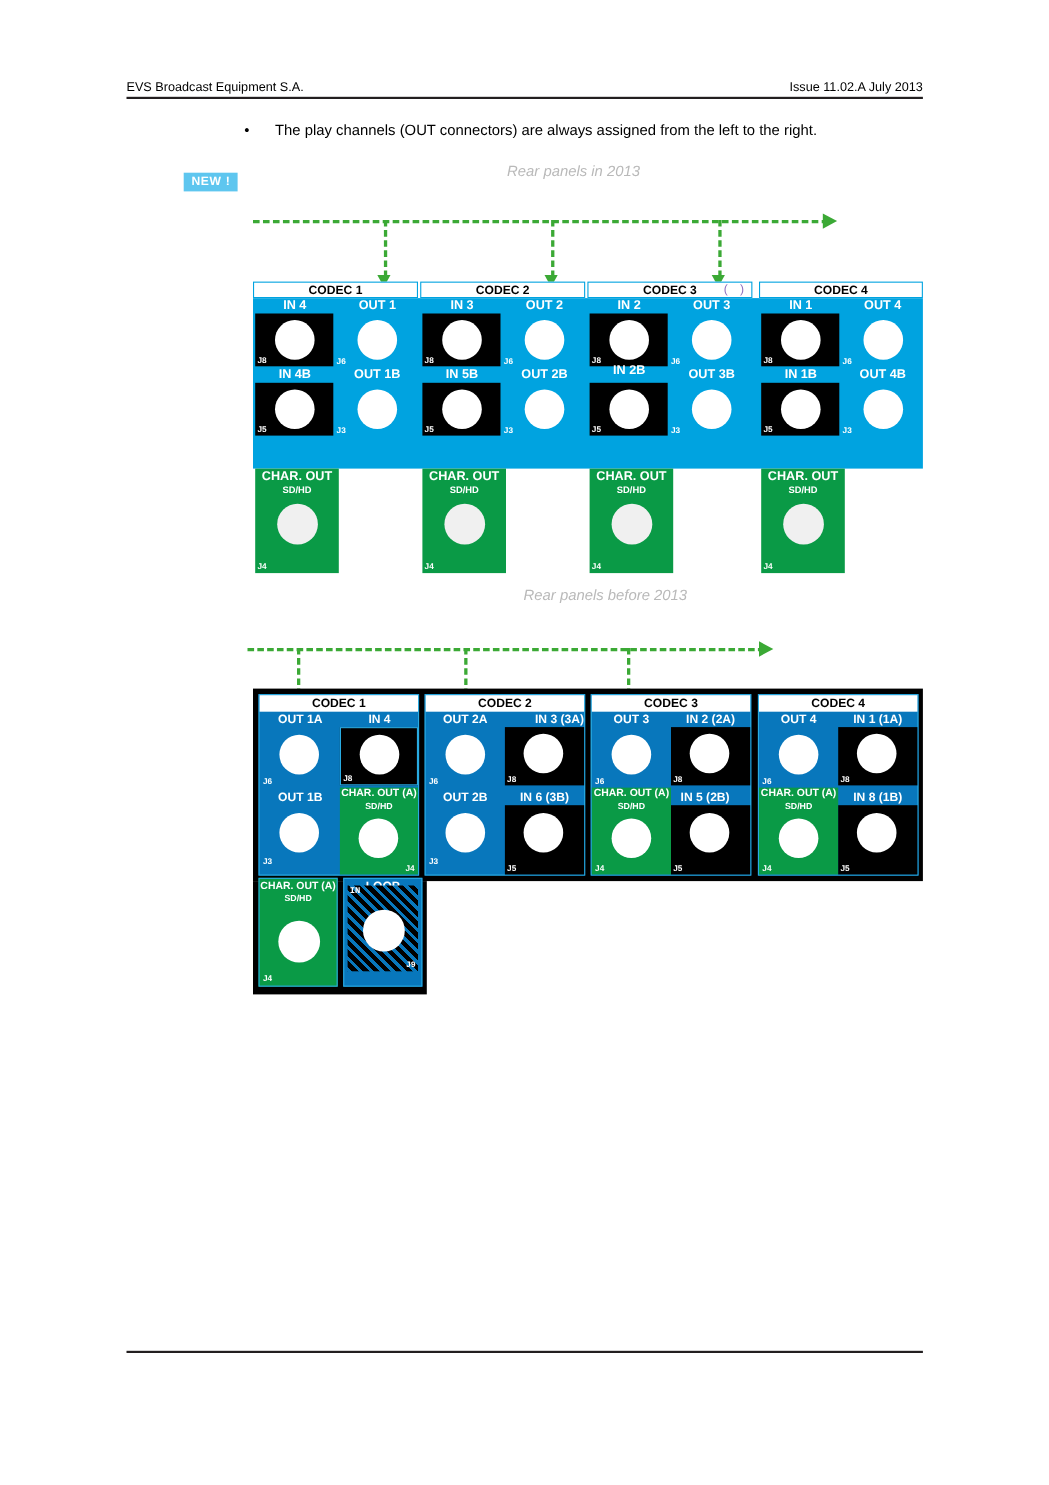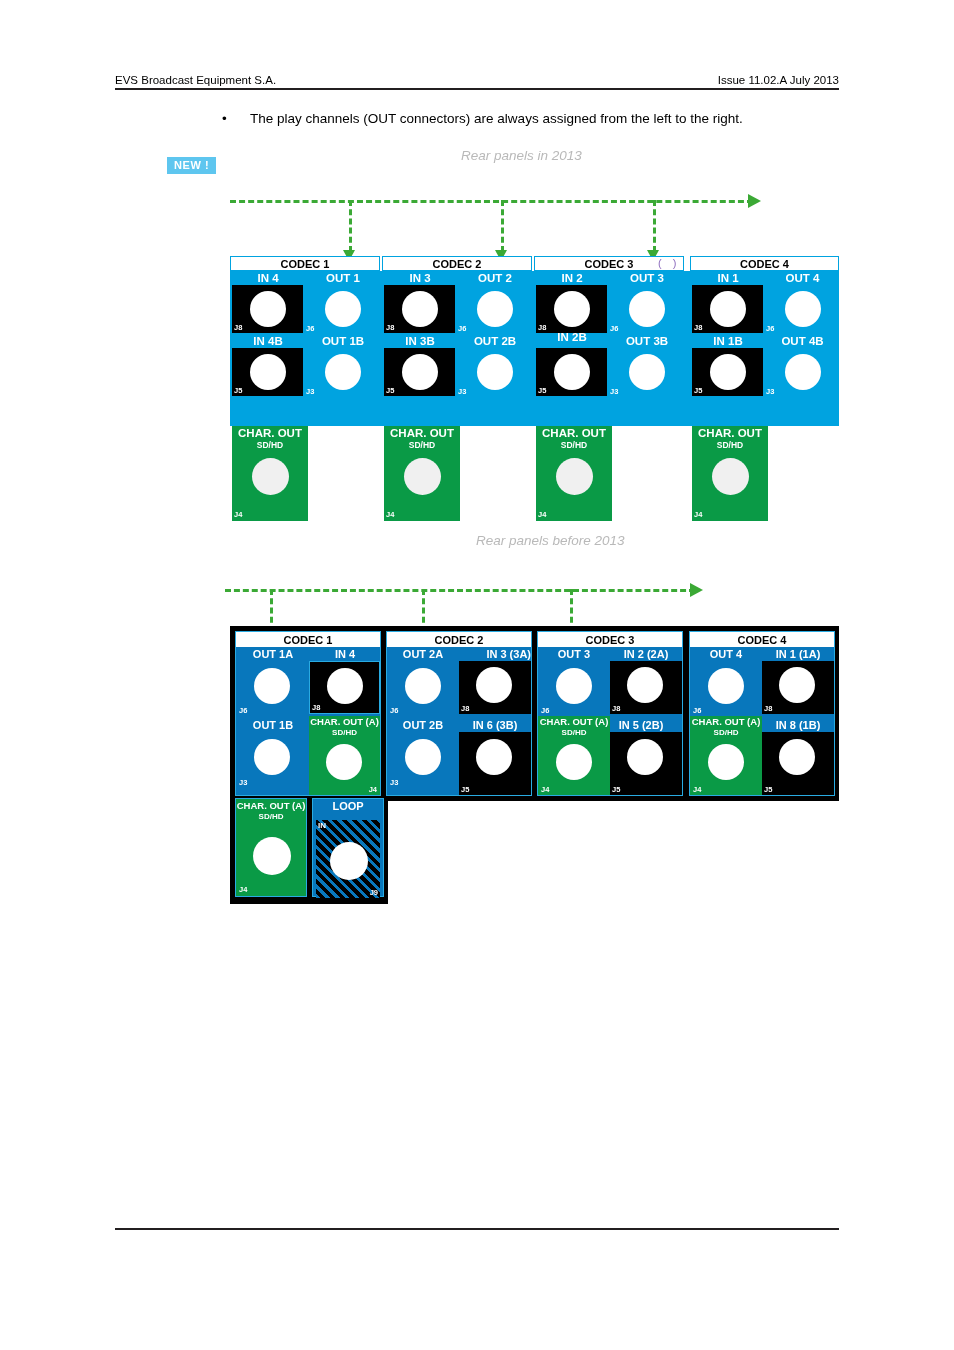--- a/index.html
+++ b/index.html
@@ -168,21 +168,21 @@
 
     <div class="d1-lab" style="left:152px; top:16px; width:76px;">IN 3</div>
     <div class="d1-lab" style="left:228px; top:16px; width:74px;">OUT 2</div>
     <div class="d1-blk" style="left:154px; top:29px; width:71px; height:48px;">
       <div class="d1-circ" style="left:18px; top:6px; width:36px; height:36px;"></div>
       <div class="d1-jlab" style="left:2px; bottom:1px;">J8</div>
     </div>
     <div class="d1-circ" style="left:247px; top:35px; width:36px; height:36px;"></div>
     <div class="d1-jlab" style="left:228px; top:68px;">J6</div>
 
-    <div class="d1-lab" style="left:152px; top:79px; width:76px;">IN 3B</div>
+    <div class="d1-lab" style="left:152px; top:79px; width:76px;">IN 5B</div>
     <div class="d1-lab" style="left:228px; top:79px; width:74px;">OUT 2B</div>
     <div class="d1-blk" style="left:154px; top:92px; width:71px; height:48px;">
       <div class="d1-circ" style="left:18px; top:6px; width:36px; height:36px;"></div>
       <div class="d1-jlab" style="left:2px; bottom:1px;">J5</div>
     </div>
     <div class="d1-circ" style="left:247px; top:98px; width:36px; height:36px;"></div>
     <div class="d1-jlab" style="left:228px; top:131px;">J3</div>
     <div class="d1-green" style="left:154px; top:170px; width:76px; height:95px;">
       <div class="d1-gtitle">CHAR. OUT</div>
       <div class="d1-gsub">SD/HD</div>
@@ -343,21 +343,21 @@
 
     <div class="d2-green" style="left:5px; top:172px; width:72px; height:99px; border:1.3px solid #29abe2;">
       <div class="d2-lab" style="left:-3px; top:1px; width:76px; font-size:9.5px;">CHAR. OUT (A)</div>
       <div class="d2-gsub" style="top:13px;">SD/HD</div>
       <div class="d2-circ" style="left:17px; top:38px; width:38px; height:38px;"></div>
       <div class="d2-jlab" style="left:3px; bottom:2px;">J4</div>
     </div>
 
     <div class="d2-loopbox" style="left:82px; top:172px; width:72px; height:99px;">
       <div class="d2-lab" style="left:0px; top:1px; width:70px;">LOOP</div>
-      <div class="d2-hatch" style="left:3px; top:21px; width:64px; height:78px;">
+      <div class="d2-hatch" style="left:3px; top:6px; width:64px; height:78px;font-family:Liberation Mono, monospace;">
         <div class="d2-jlab" style="left:2px; top:1px; font-size:8px;">IN</div>
         <div class="d2-circ" style="left:14px; top:22px; width:38px; height:38px;"></div>
         <div class="d2-jlab" style="right:2px; bottom:1px;padding-left:12px;">J9</div>
       </div>
     </div>
   </div>
 
   <div class="ftr-rule"></div>
 
 </div>

